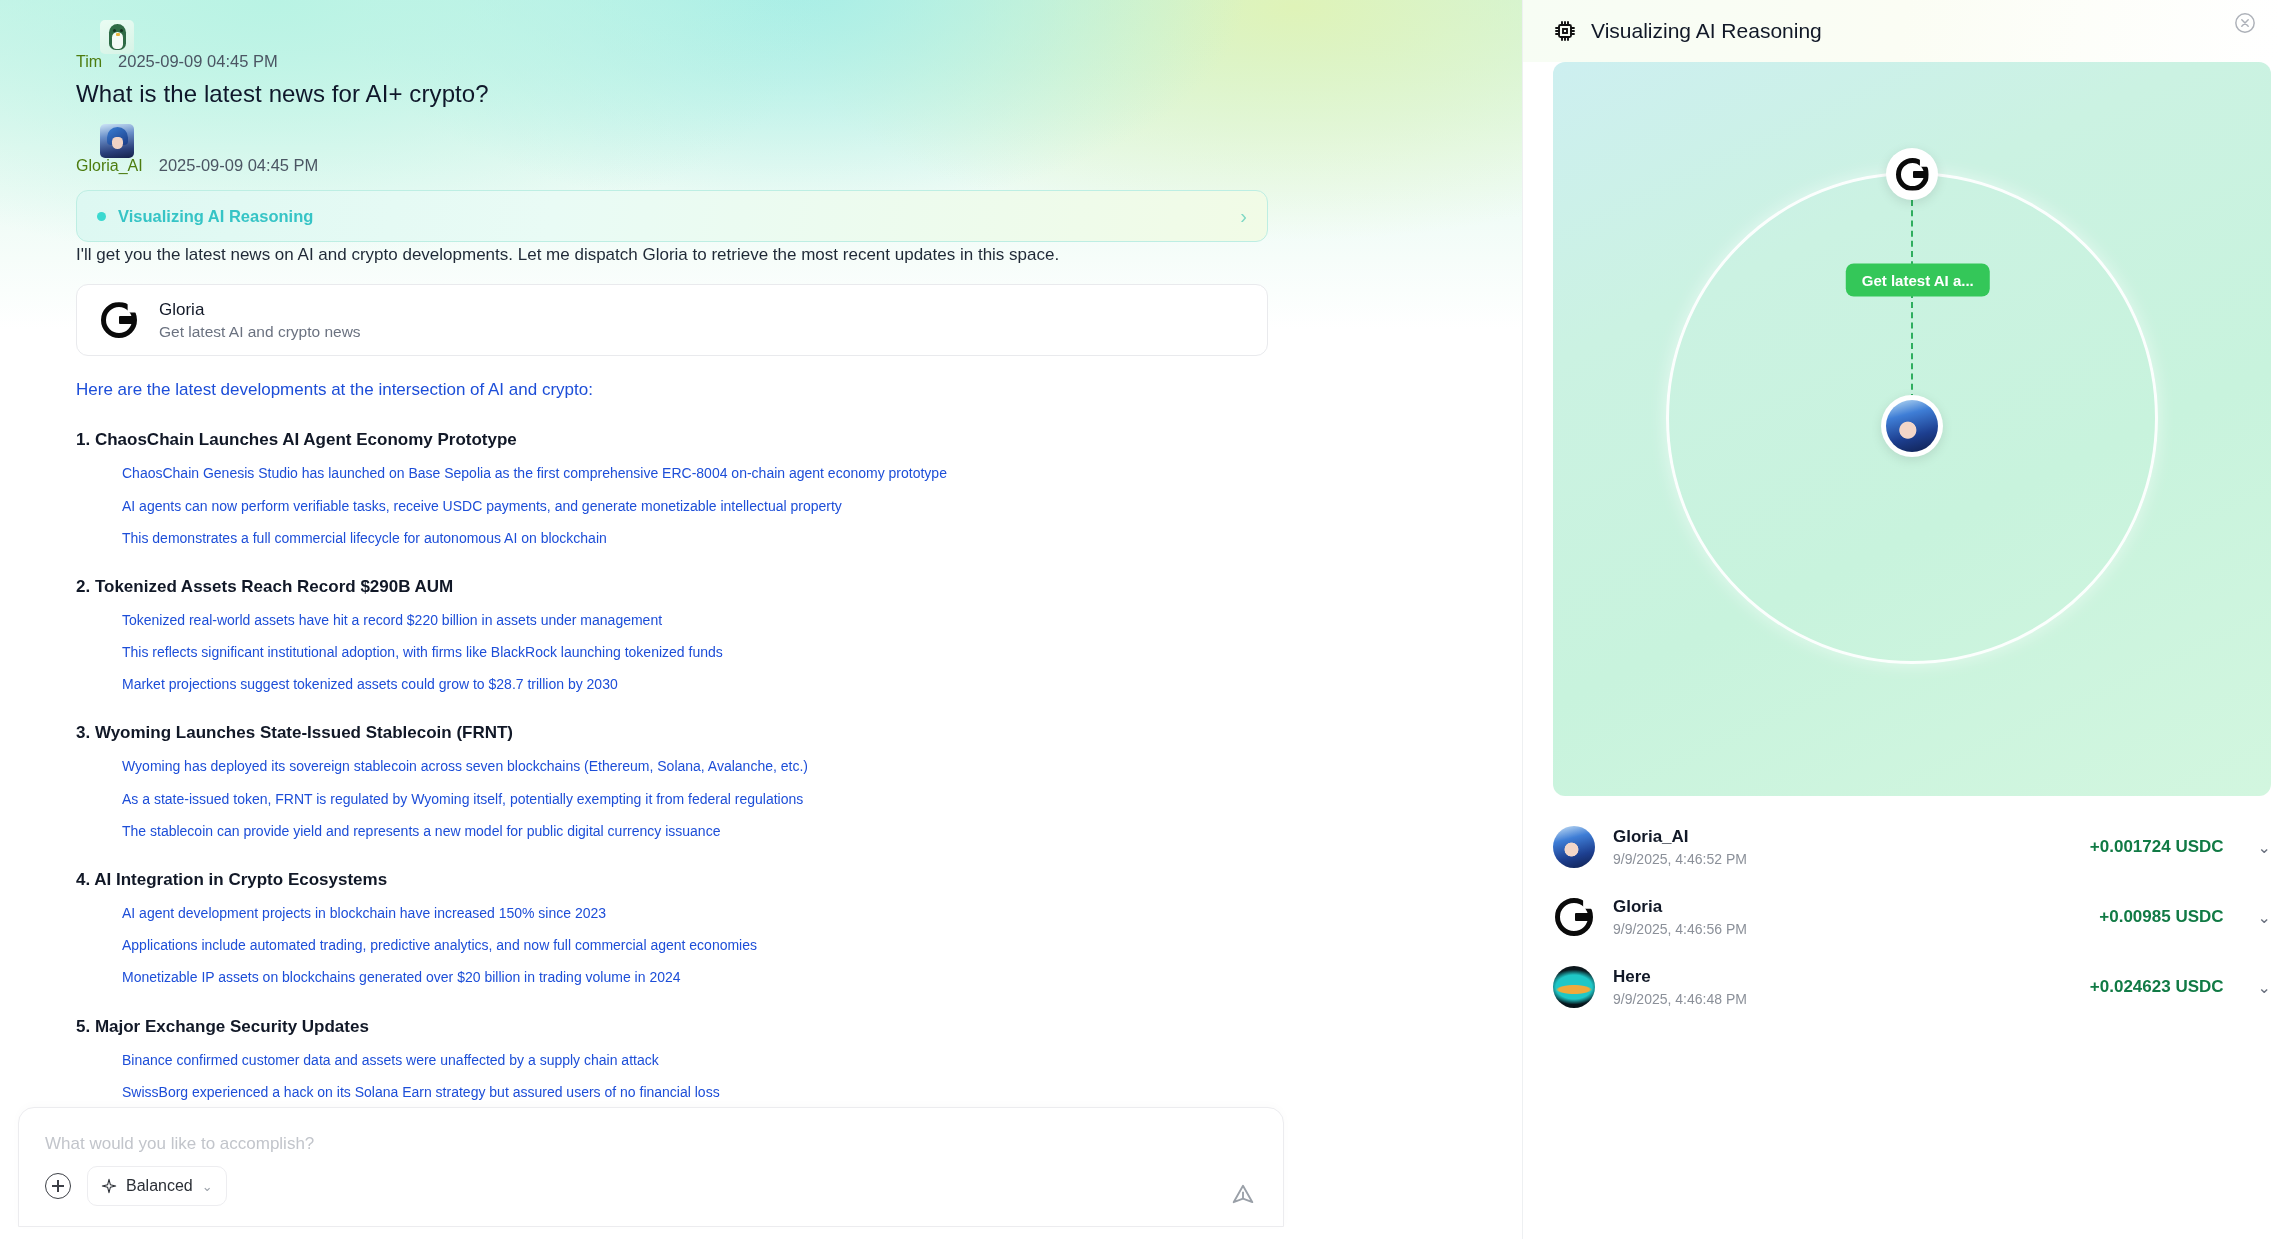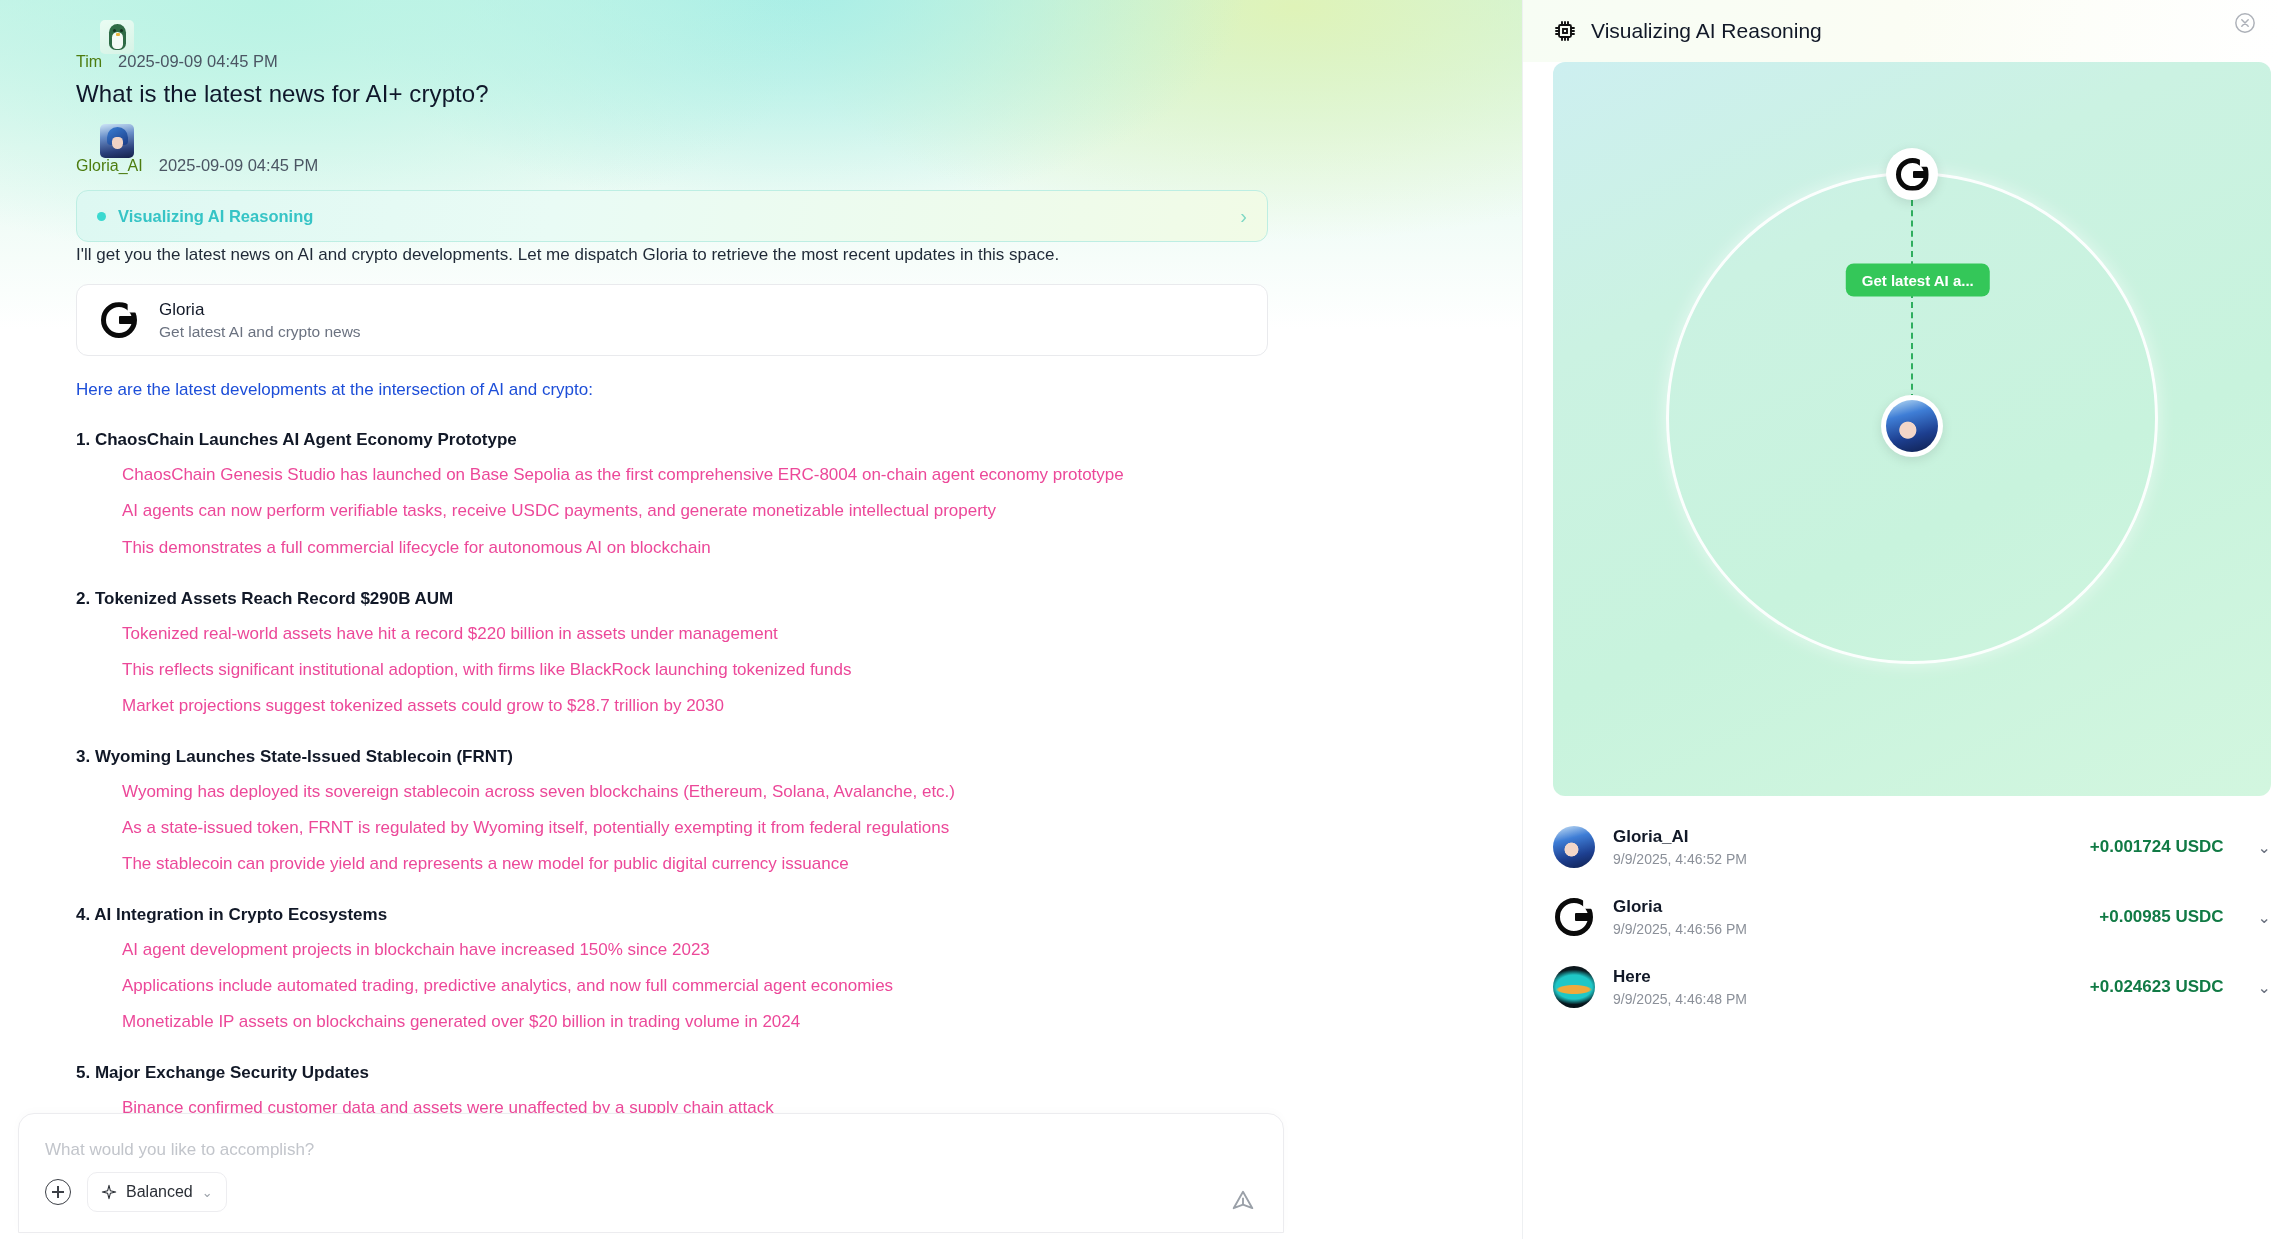--- a/index.html
+++ b/index.html
@@ -125,28 +125,28 @@
   .tool-desc { font-size: 15.5px; color: #6b7280; }
 
   
   .body-text { margin-top: 26px; width: 1360px; }
   .sec-h {
     font-size: 17px; font-weight: 700; color: #111827; margin: 30px 0 0 0;
   }
   .sec-h.first { margin-top: 30px; }
   .bullets { margin: 14px 0 0 46px; }
   .bullet {
-    font-size: 17px; color: #ec4899; line-height: 1.3;
+    font-size: 14px; color: #1d4ed8; line-height: 1.3;
     margin-bottom: 14px; max-width: 1230px;
   }
   .lead { font-size: 17px; color: #1d4ed8; margin-top: 24px; }
 
   
   .composer-wrap {
-    position: absolute; left: 18px; bottom: 6px; width: 1524px;
+    position: absolute; left: 18px; bottom: 12px; width: 1524px;
   }
   .composer {
     width: 1266px; height: 120px;
     border: 1px solid #ececef; border-top-left-radius: 16px; border-top-right-radius: 16px;
     background: #fff; position: relative;
     box-shadow: 0 -2px 10px rgba(0,0,0,0.02);
   }
   .composer-input {
     position: absolute; left: 26px; top: 26px;
     font-size: 17px; color: #c2c5cb;

